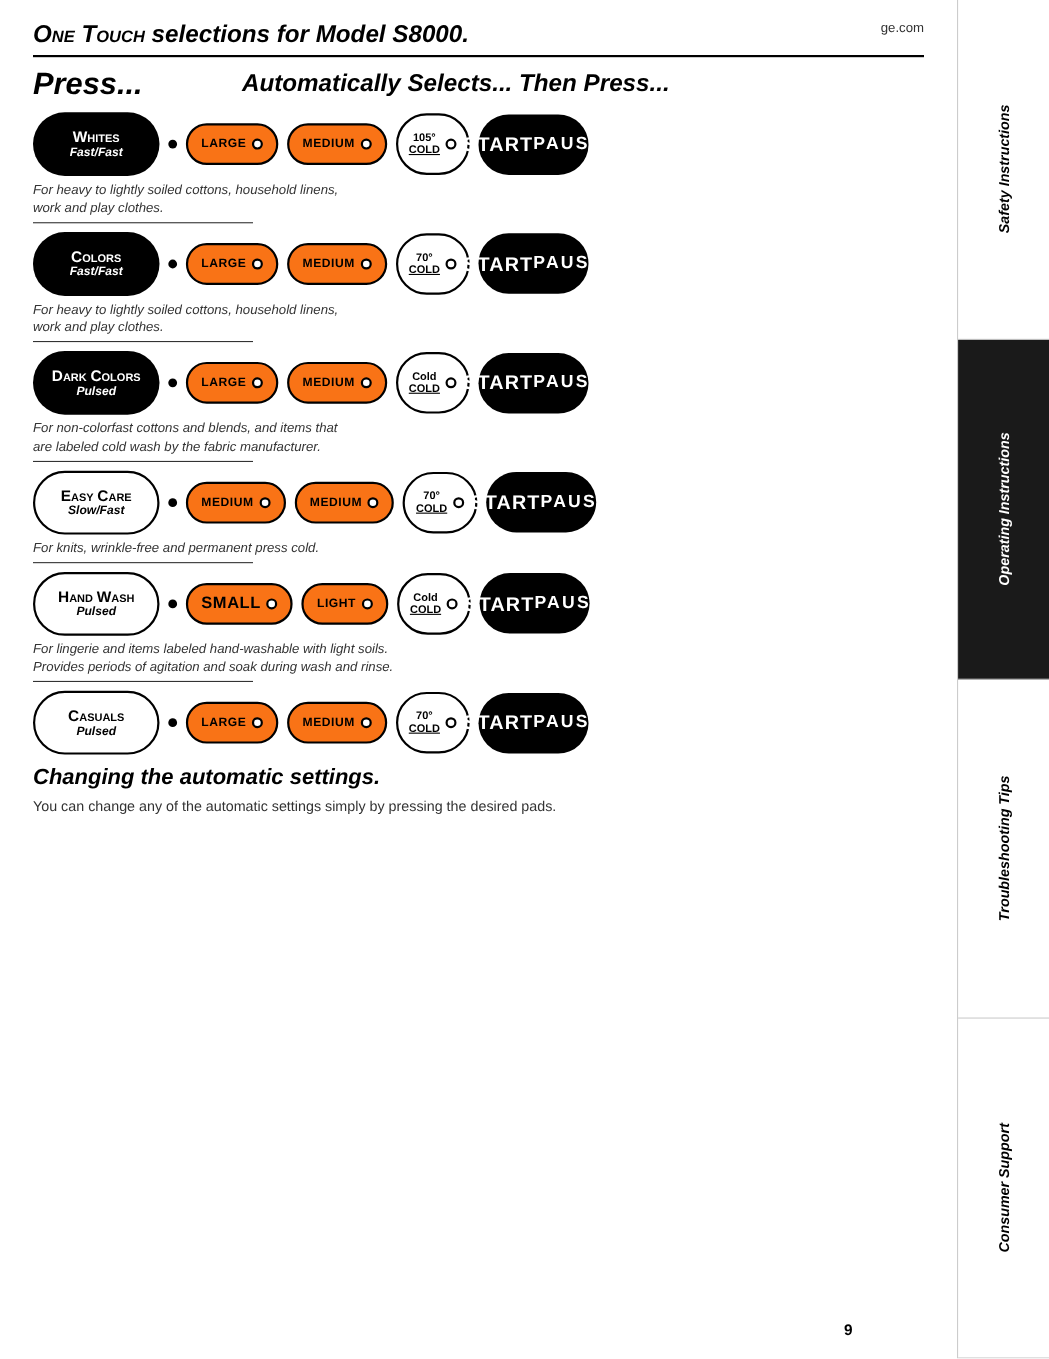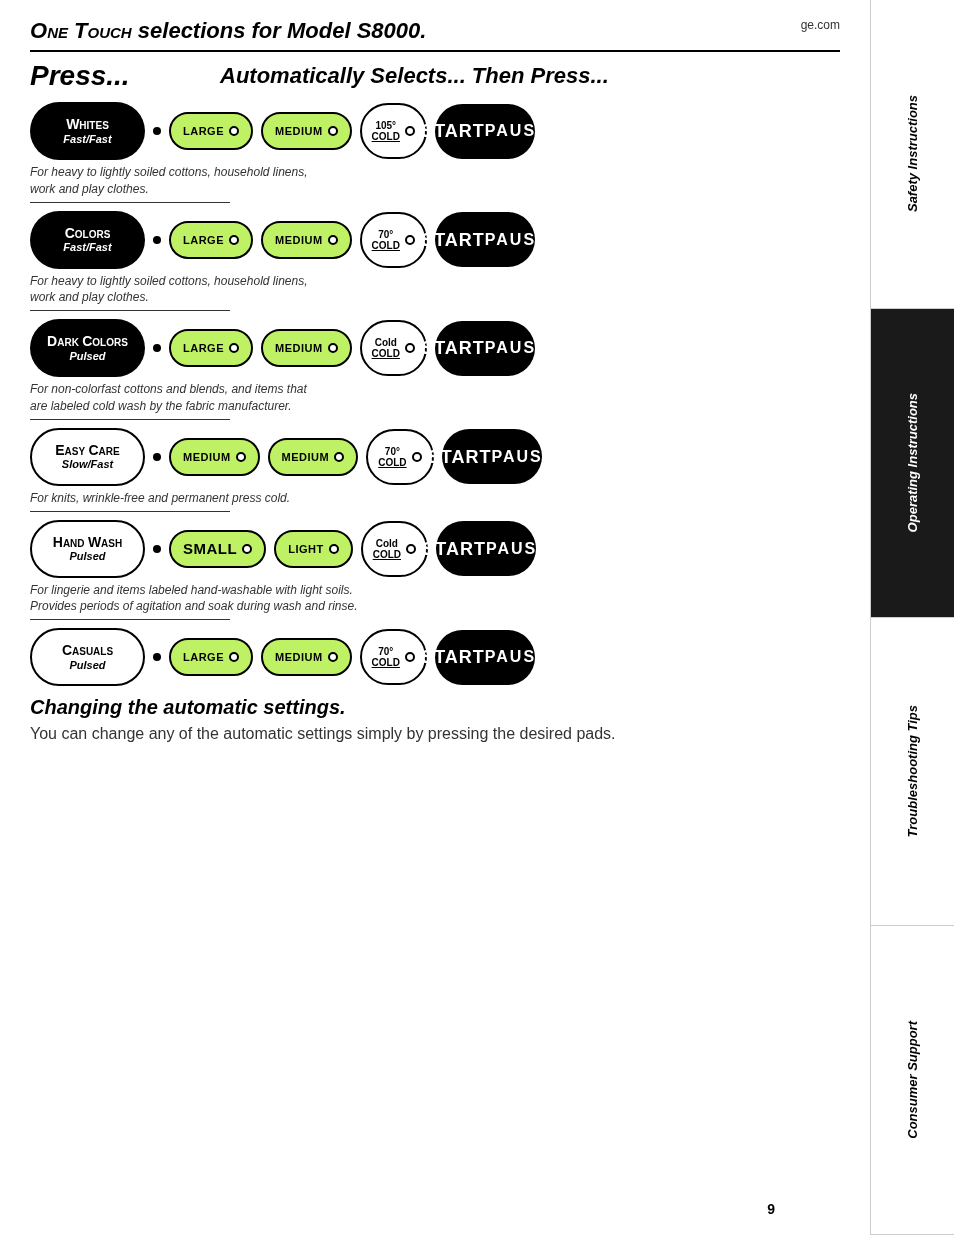--- a/index.html
+++ b/index.html
@@ -186,21 +186,21 @@
     .pill-btn {
       display: flex;
       align-items: center;
       gap: 5px;
       border: 2px solid #000;
       border-radius: 30px;
       padding: 5px 12px;
       font-size: 11px;
       font-weight: bold;
       letter-spacing: 0.5px;
-      background: #bef264;
+      background: #f97316;
       color: #000;
       white-space: nowrap;
       height: 38px;
     }
 
     .radio-dot {
       width: 10px;
       height: 10px;
       border: 2px solid #000;
       border-radius: 50%;
@@ -276,21 +276,21 @@
     
     .section-heading {
       font-size: 20px;
       font-weight: bold;
       font-style: italic;
       margin-top: 10px;
       margin-bottom: 6px;
     }
 
     .section-desc {
-      font-size: 16px;
+      font-size: 13px;
       color: #333;
     }
 
     .page-number {
       position: absolute;
       bottom: 18px;
       right: 95px;
       font-size: 14px;
       font-weight: bold;
     }

